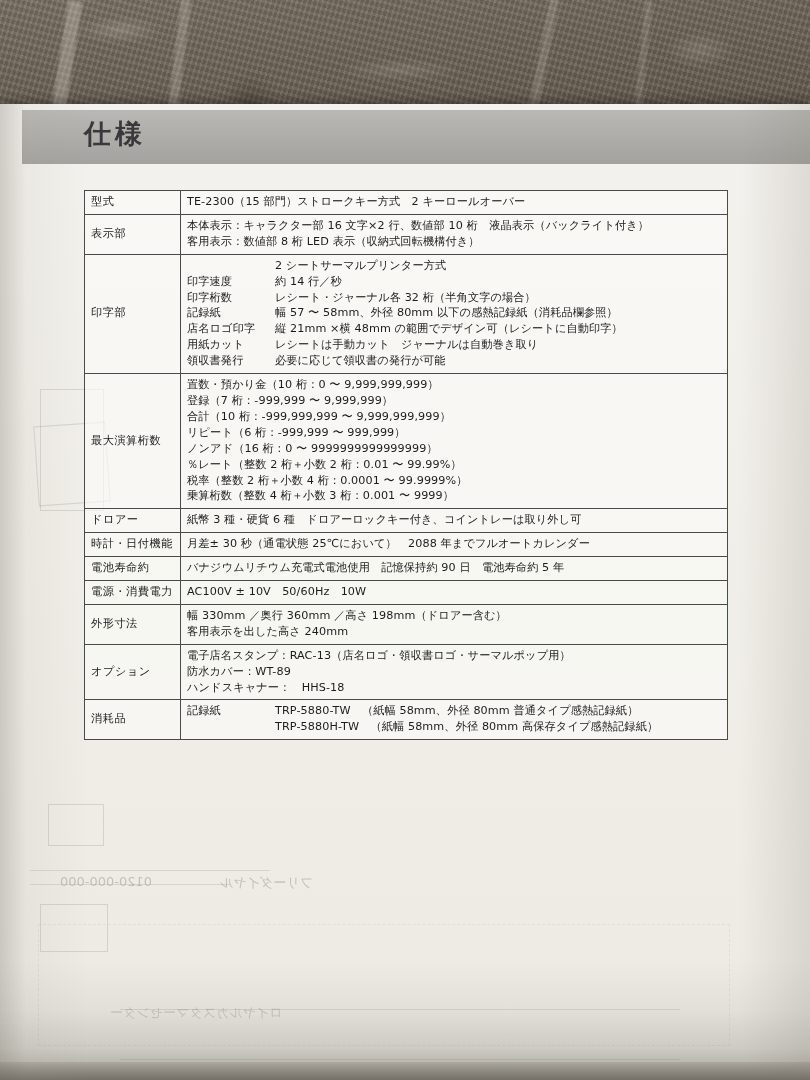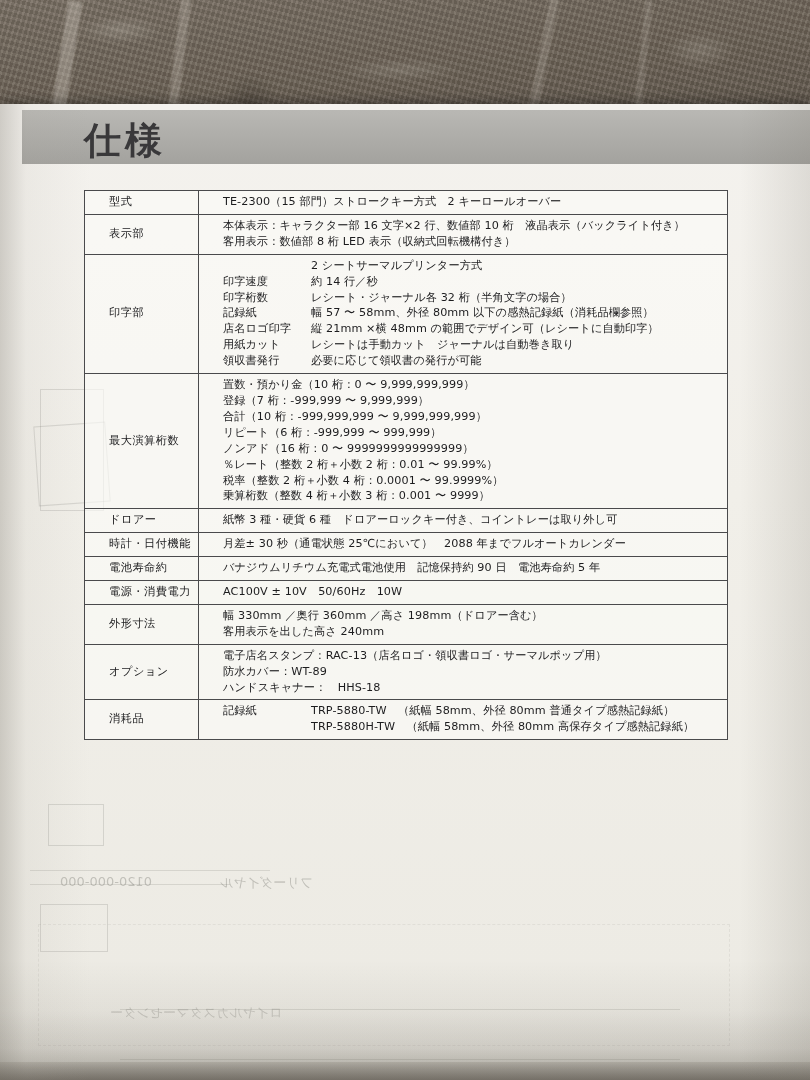--- a/index.html
+++ b/index.html
@@ -75,42 +75,42 @@
   .header-bar {
     position: absolute;
     left: 22px; top: 6px;
     width: 788px; height: 54px;
     background: linear-gradient(180deg, #b9b8b4 0%, #adaca8 55%, #a3a29e 100%);
   }
   .header-title {
     position: absolute;
     left: 84px; top: 116px;
     font-family: "DejaVu Sans", sans-serif;
-    font-size: 37px;
+    font-size: 27px;
     font-weight: 700;
     color: #39383a;
     letter-spacing: 4px;
   }
 
   
   .spec-table {
     position: absolute;
     left: 84px;
     top: 190px;
     width: 644px;
     border-collapse: collapse;
     table-layout: fixed;
     font-family: "DejaVu Sans", sans-serif;
     font-size: 11.2px;
     color: #1c1c1e;
     background: rgba(252,251,248,0.62);
   }
   .spec-table td {
     border: 1px solid #4a4a4c;
-    padding: 3px 5px 4px 24px;
+    padding: 3px 5px 4px 6px;
     vertical-align: middle;
     line-height: 1.42;
   }
   .spec-table td.label {
     width: 84px;
     text-align: left;
     letter-spacing: 0.5px;
     white-space: nowrap;
   }
   .spec-table td.value {

